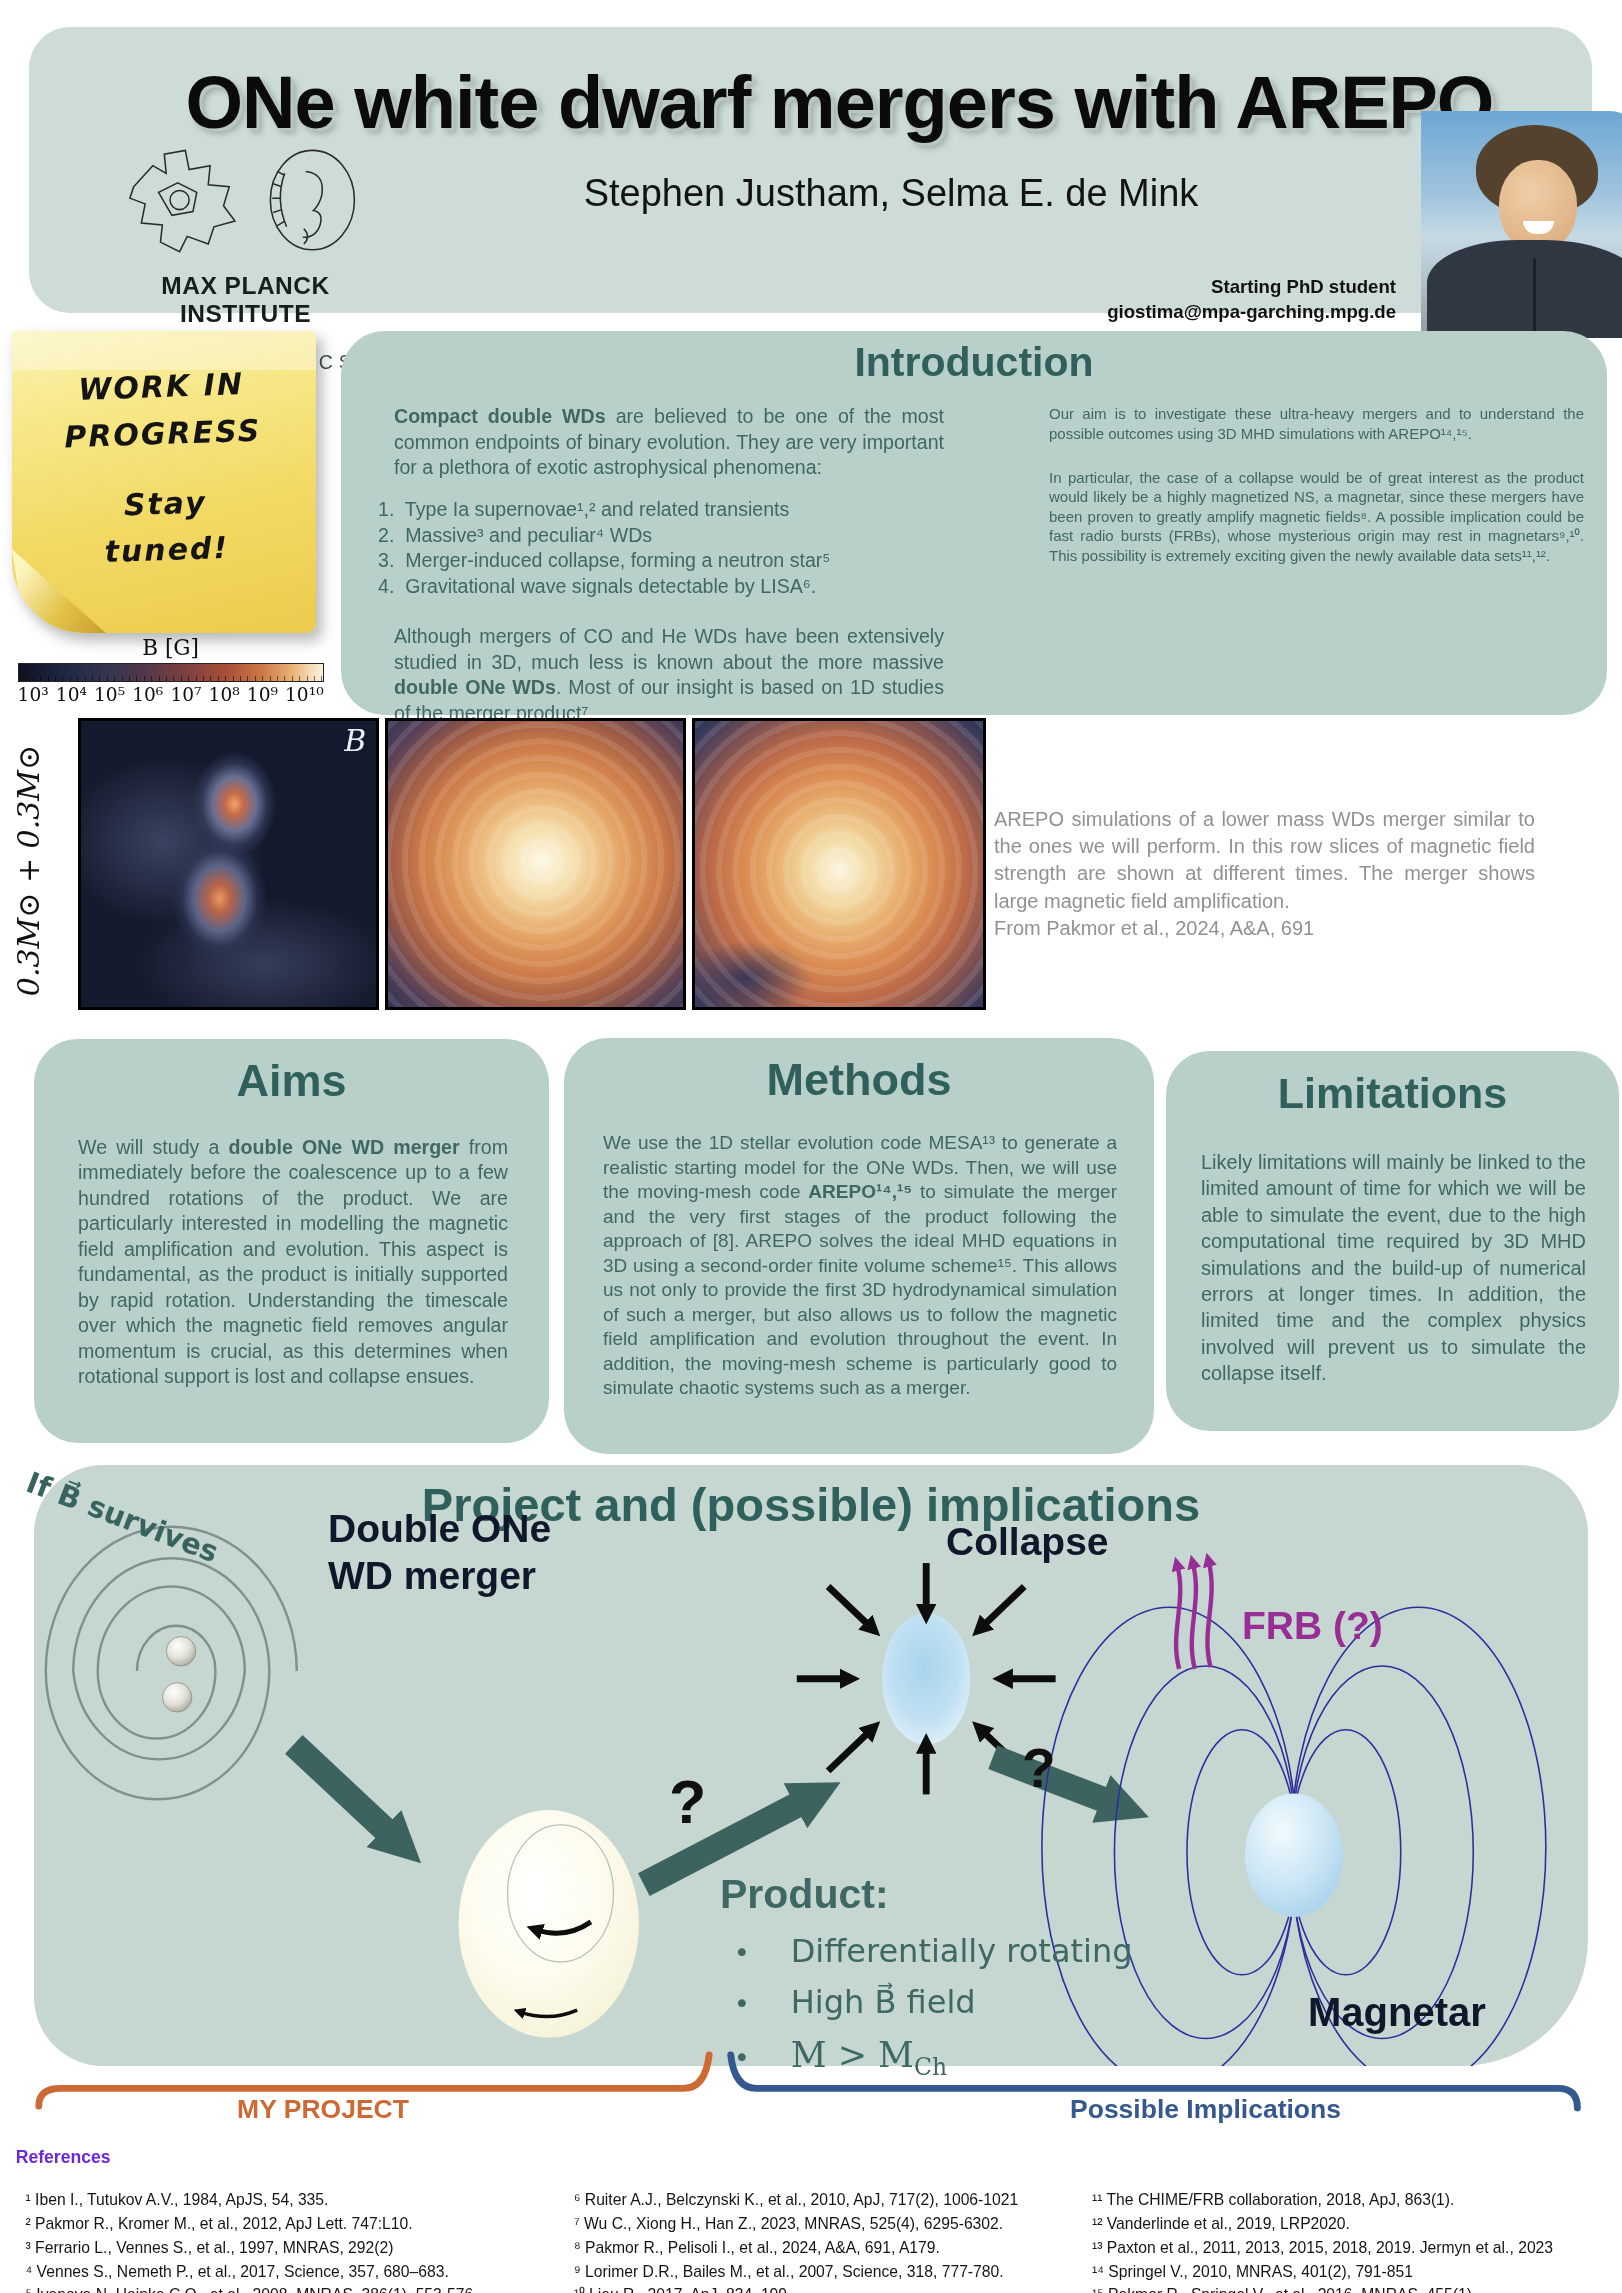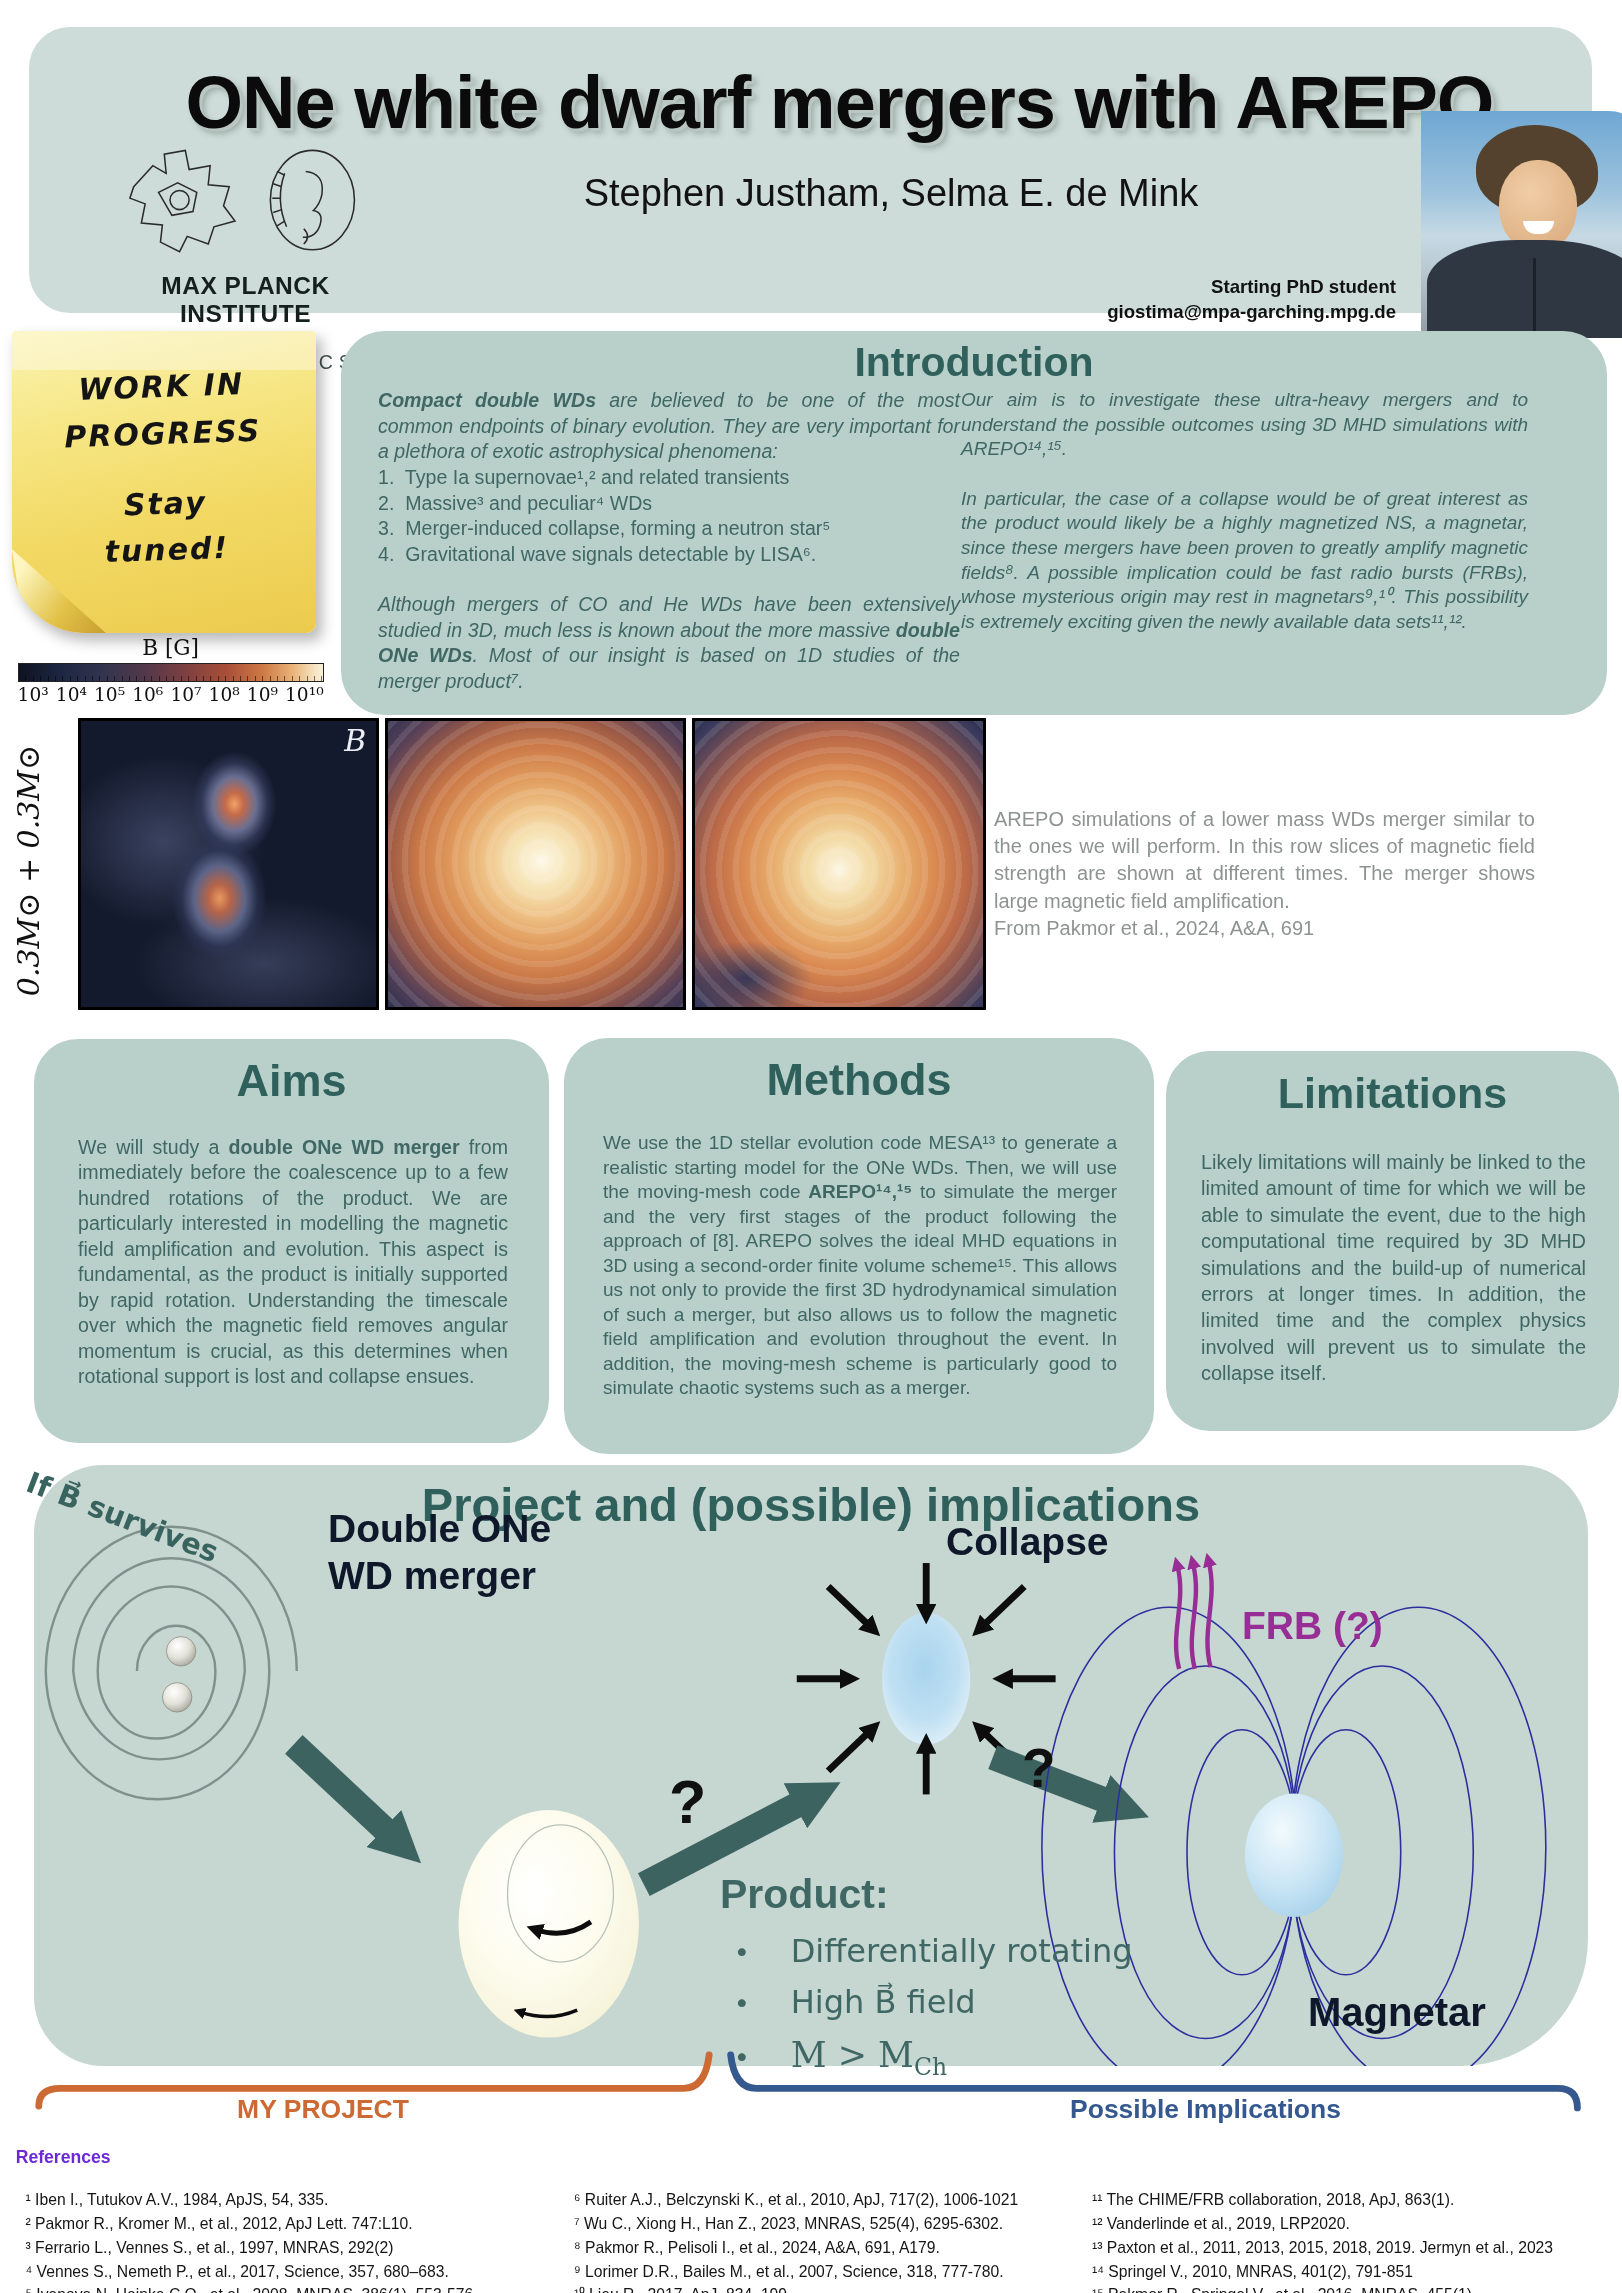--- a/index.html
+++ b/index.html
@@ -51,22 +51,22 @@
 
   
   .panel{position:absolute;background:#b9cfca;border-radius:44px;}
   .ptitle{position:absolute;left:0;width:100%;text-align:center;font-weight:800;color:#2f605c;}
   .jtext{position:absolute;text-align:justify;}
   b{font-weight:800;}
 
   .intro{left:341px;top:331px;width:1266px;height:384px;}
   .intro .ptitle{top:7.8px;font-size:41px;}
   .icolL{position:absolute;left:37px;top:57px;width:582px;font-size:19.6px;line-height:1.31;text-align:justify;}
-  .icolR{position:absolute;left:620px;top:57px;width:567px;font-size:19px;line-height:1.3;text-align:justify;}
-  .icolL p,.icolR p{margin:0;font-style:italic;}
+  .icolR{position:absolute;left:692px;top:57px;width:567px;font-size:15px;line-height:1.3;text-align:justify;}
+  .icolL p,.icolR p{margin:16px;}
   .mt{margin-top:24.5px !important;}
   .ilist div{white-space:pre-wrap;padding-left:33px;text-indent:-33px;}
 
   .aims{left:34px;top:1039px;width:515px;height:404px;}
   .aims .ptitle{top:15.7px;font-size:45px;}
   .aims .jtext{left:44px;right:41px;top:96px;font-size:19.6px;line-height:1.3;}
 
   .methods{left:564px;top:1038px;width:590px;height:416px;}
   .methods .ptitle{top:15.7px;font-size:45px;}
   .methods .jtext{left:39px;right:37px;top:93px;font-size:19px;line-height:1.29;}

